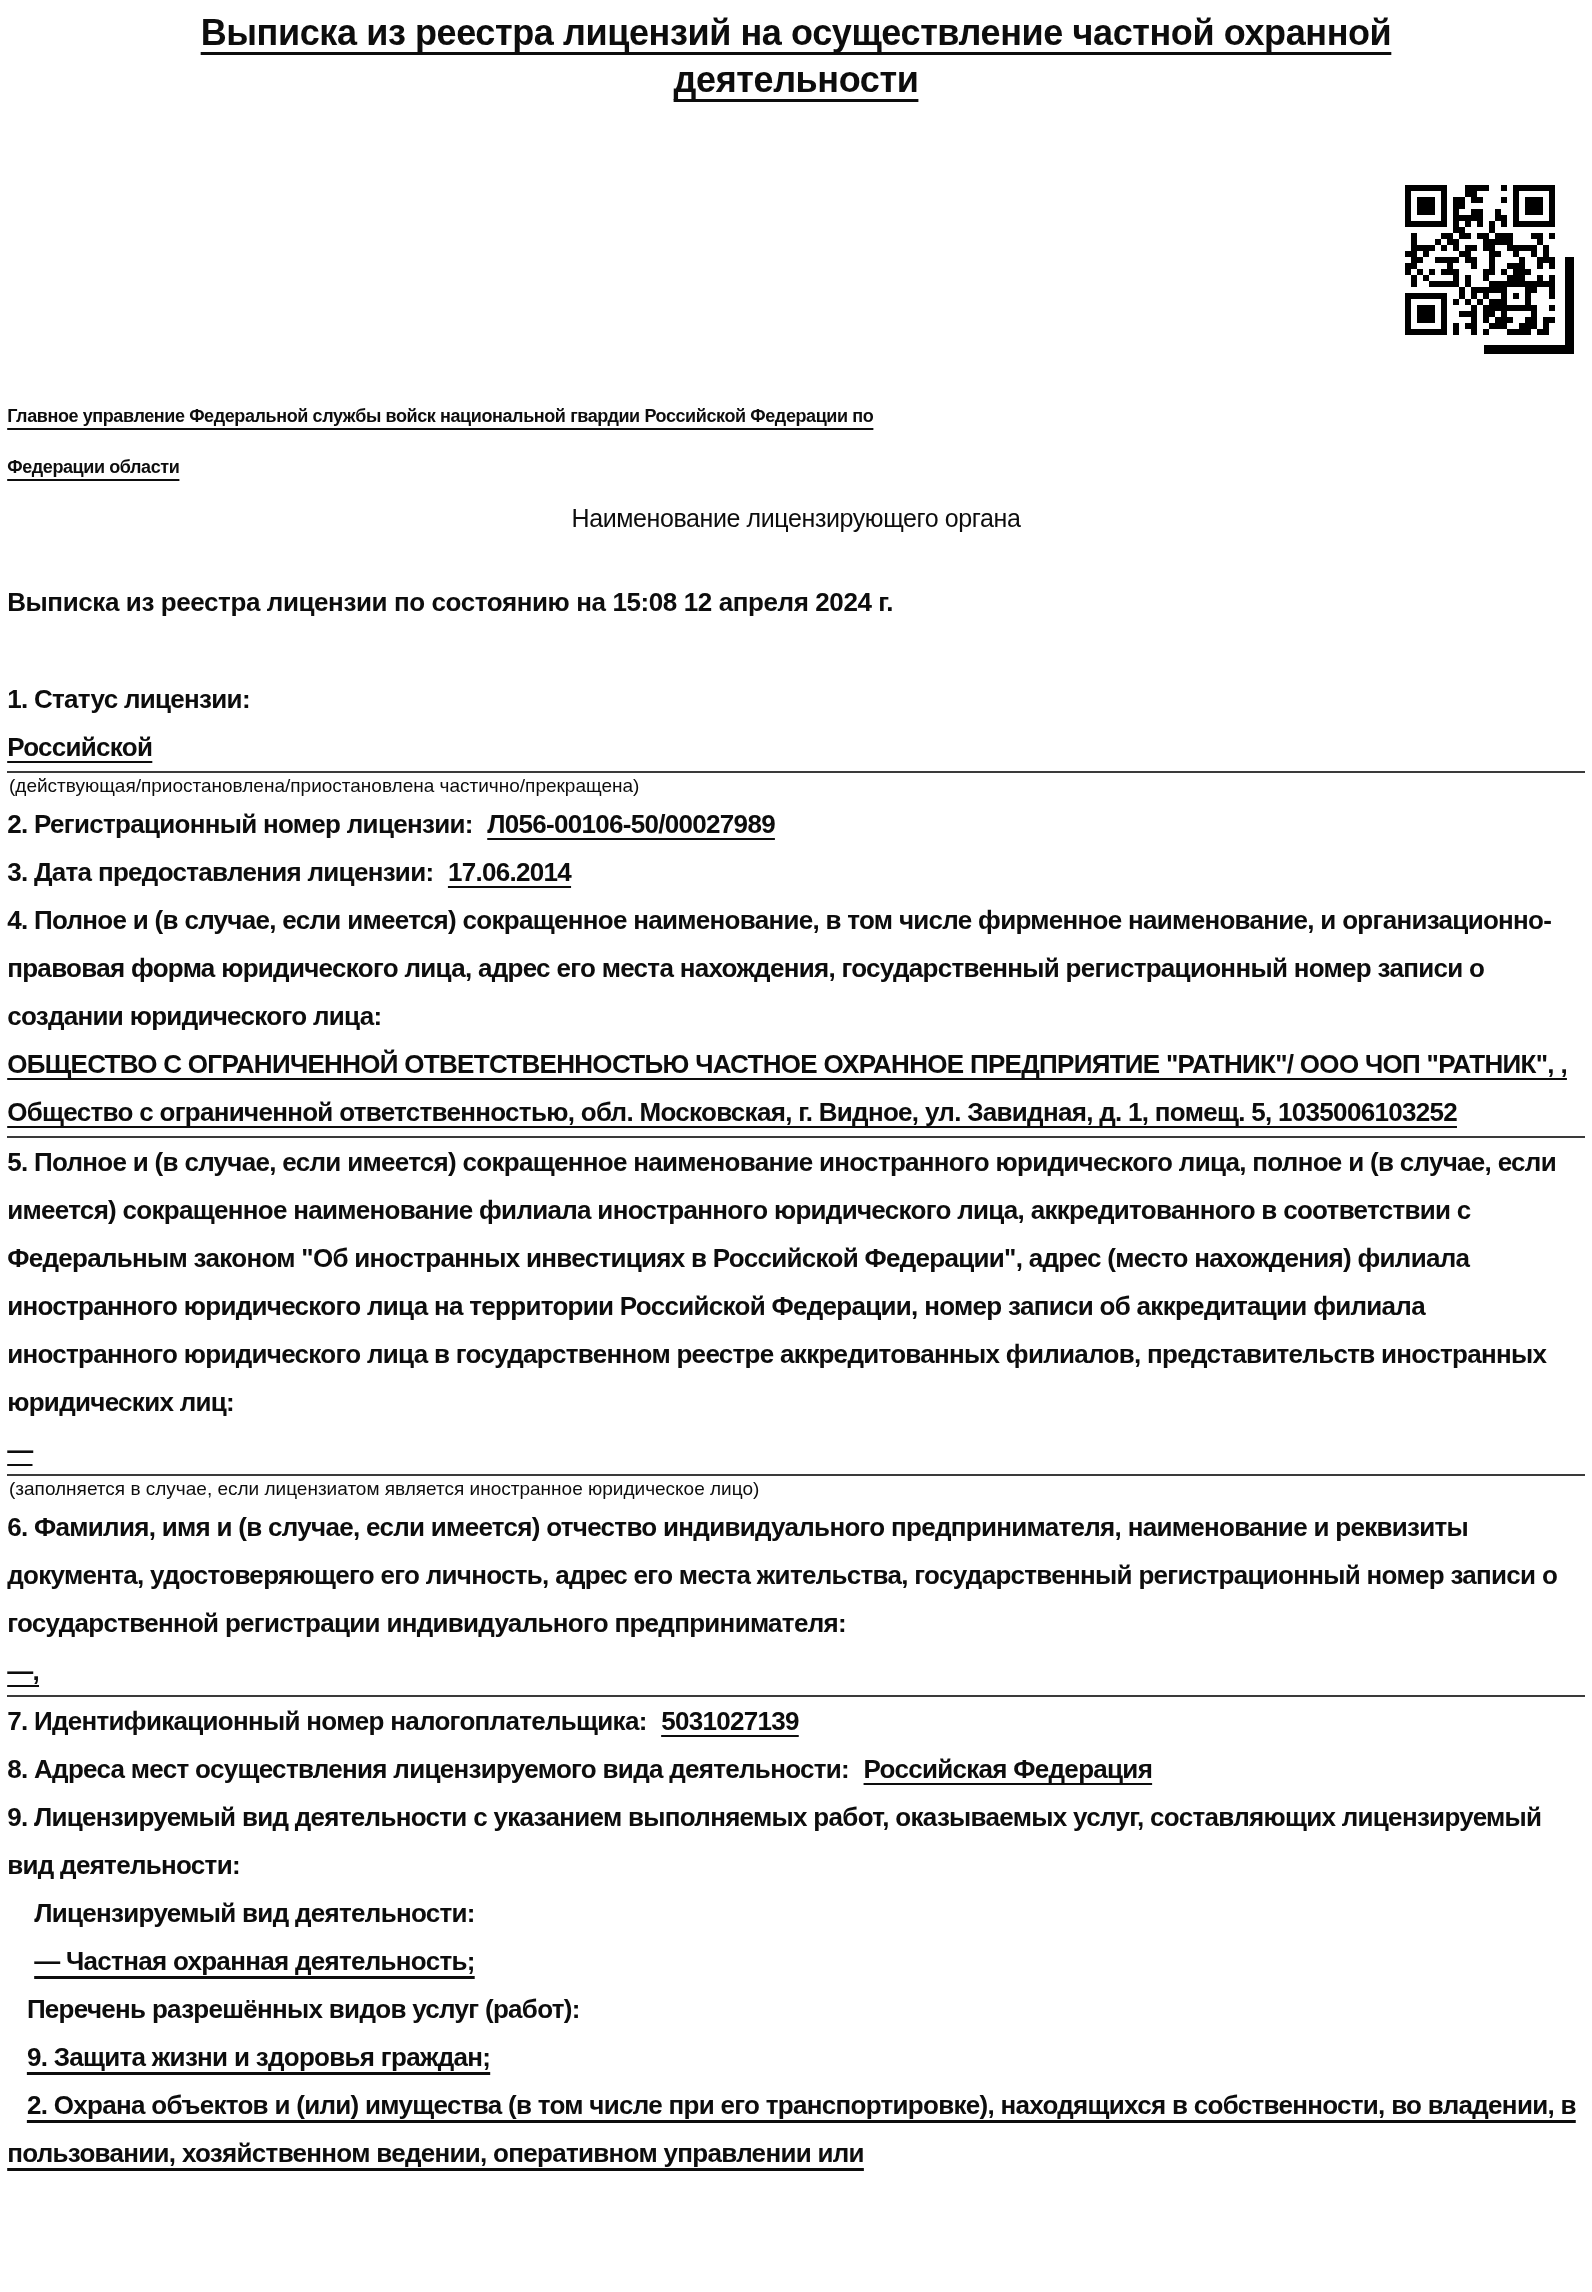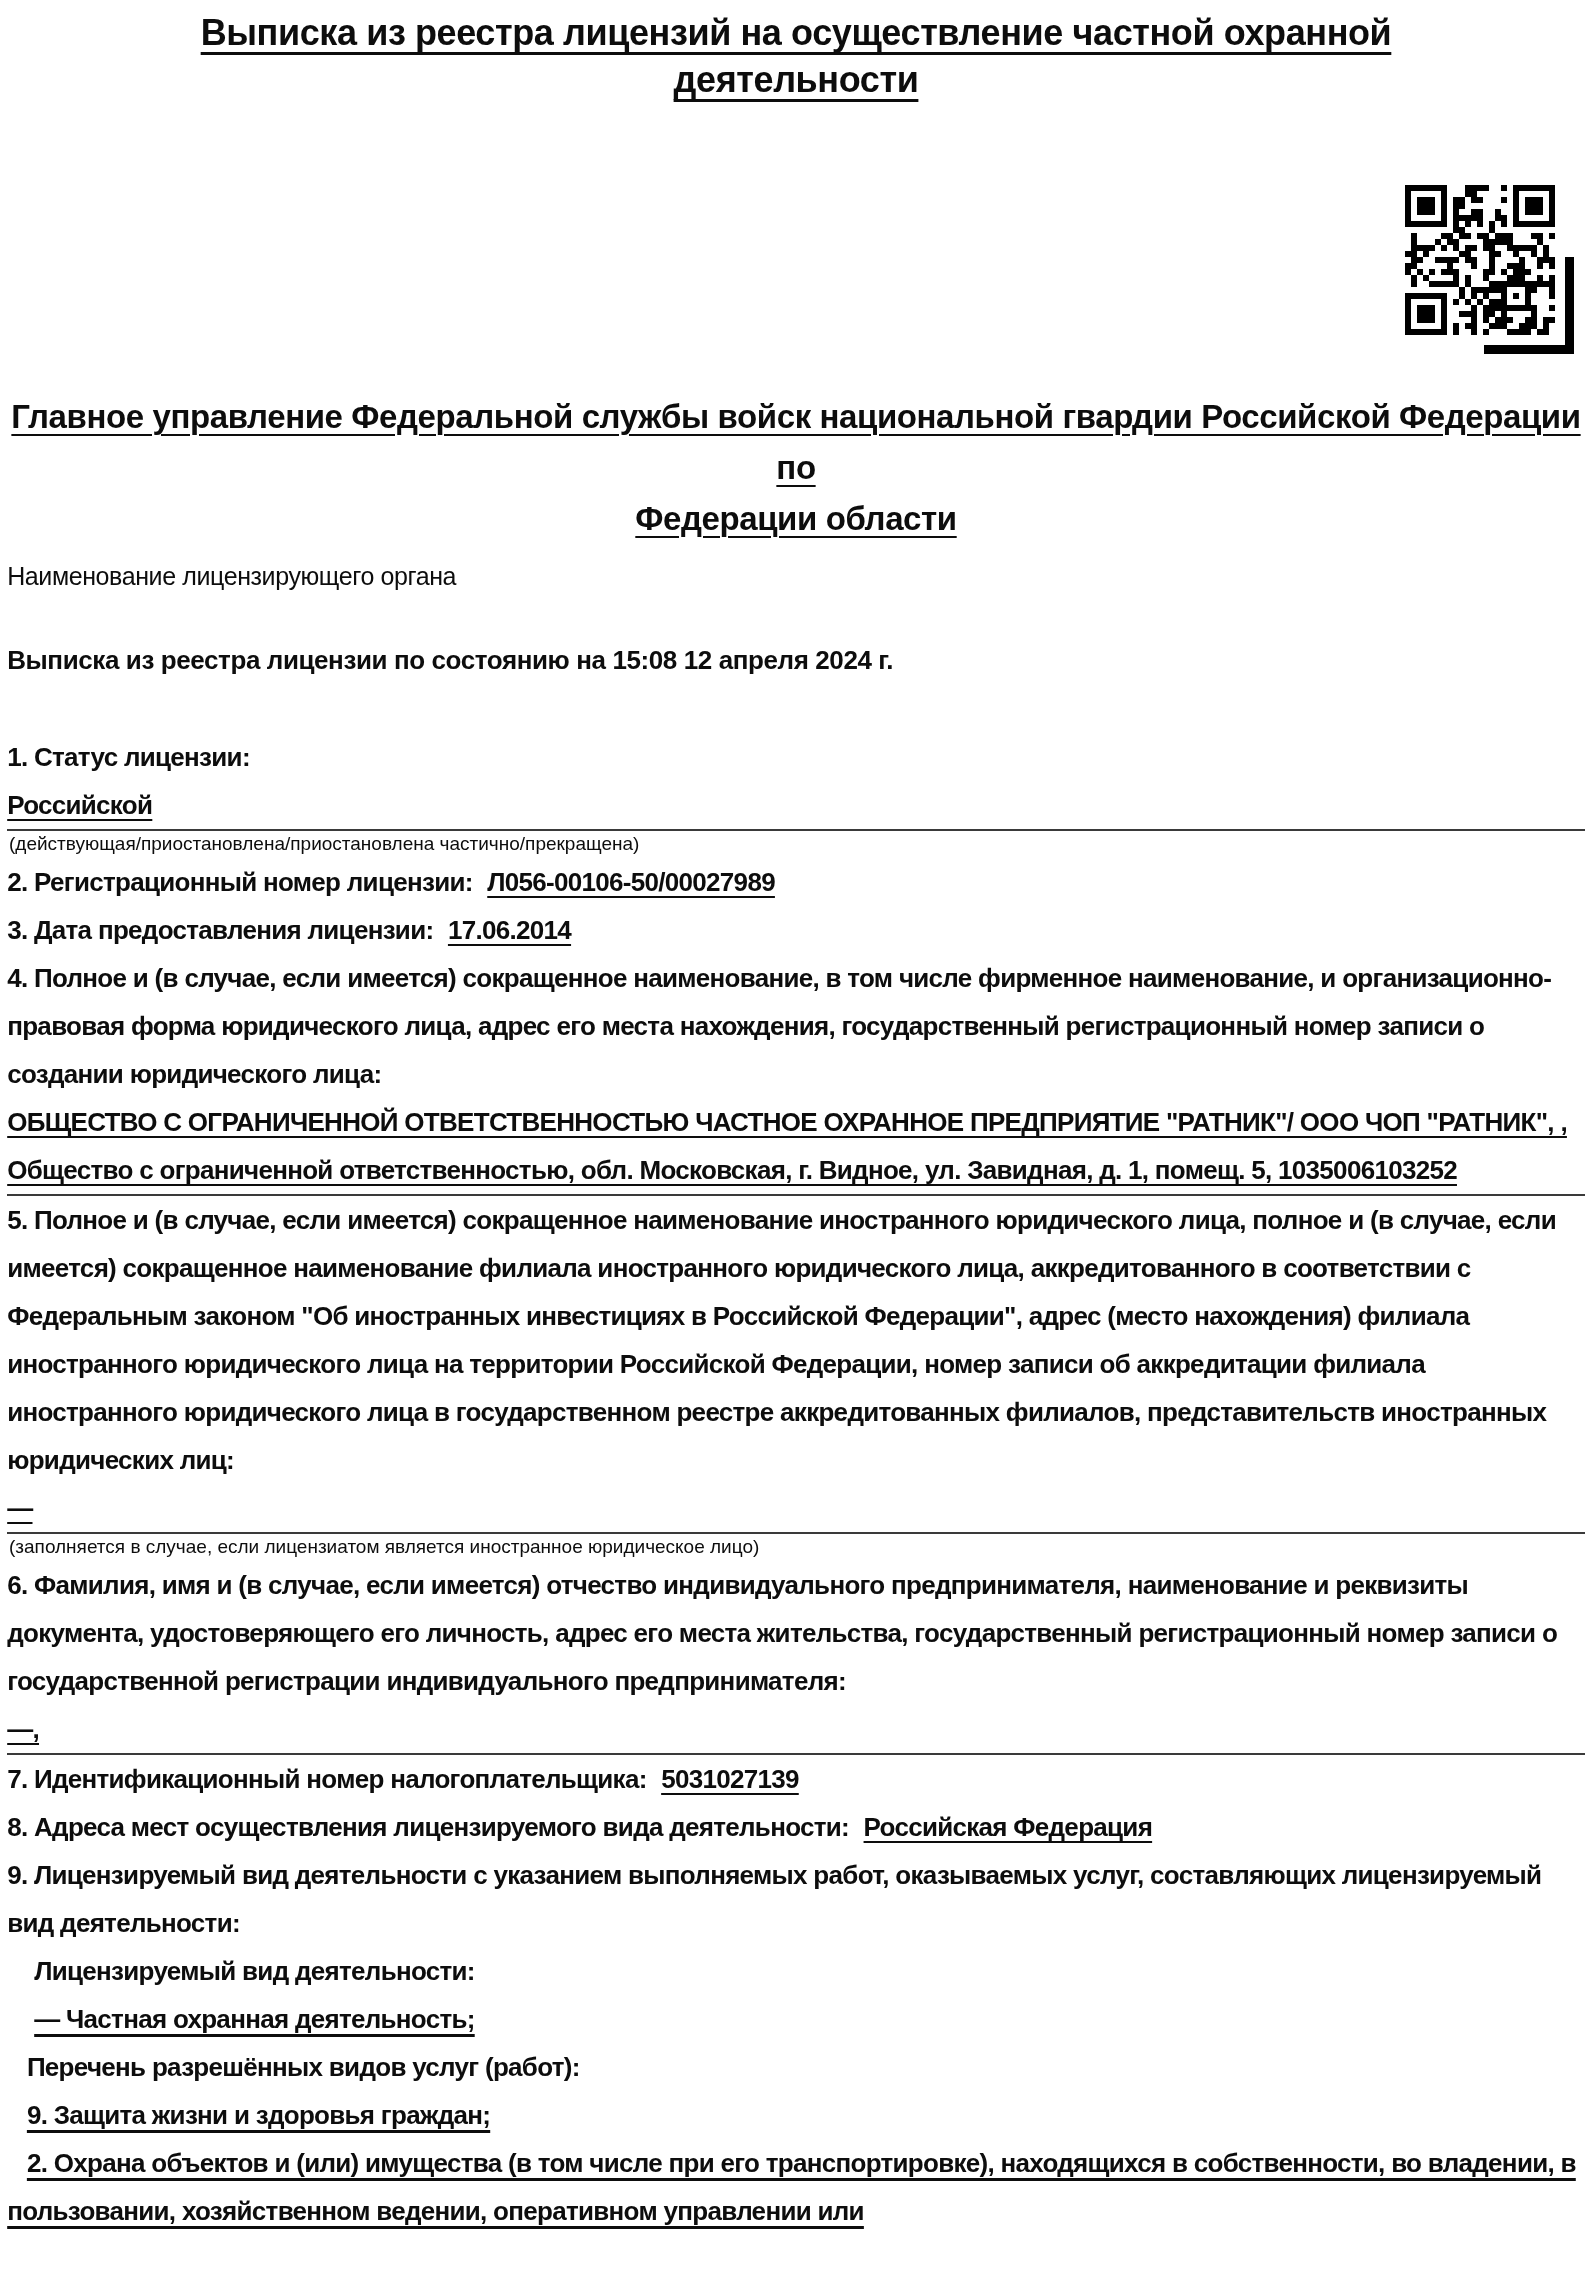--- a/index.html
+++ b/index.html
@@ -18,28 +18,28 @@
     letter-spacing:-0.4px;
     text-decoration:underline; text-decoration-thickness:2.7px; text-underline-offset:7.2px;
   }
   .qr-area { position:relative; height:179px; margin-top:82px; }
   #qr-svg { position:absolute; top:0; right:29.6px; width:150px; height:150px; }
   .corner {
     position:absolute; top:72px; right:10.7px; width:90px; height:97px;
     border-right:9px solid #000; border-bottom:9px solid #000;
   }
   .org {
-    margin-top:27px; text-align:center;
-    font-size:33px; font-weight:700; line-height:51px; letter-spacing:-0.4px;
+    margin-top:27px; 
+    font-size:18px; font-weight:700; line-height:51px; letter-spacing:-0.4px;
   }
   .org span {
     text-decoration:underline; text-decoration-thickness:1.8px; text-underline-offset:6.3px;
   }
   .org-caption {
-    margin-top:18px; 
+    margin-top:11px; text-align:center;
     font-size:25px; font-weight:400; letter-spacing:-0.4px;
   }
   .statement {
     margin-top:54px; text-align:left;
     font-size:26px; font-weight:700; letter-spacing:-0.4px;
   }
 
   
   .body { margin-top:57px; font-size:26px; font-weight:700; line-height:48px; letter-spacing:-0.7px; }
   .line  { }

